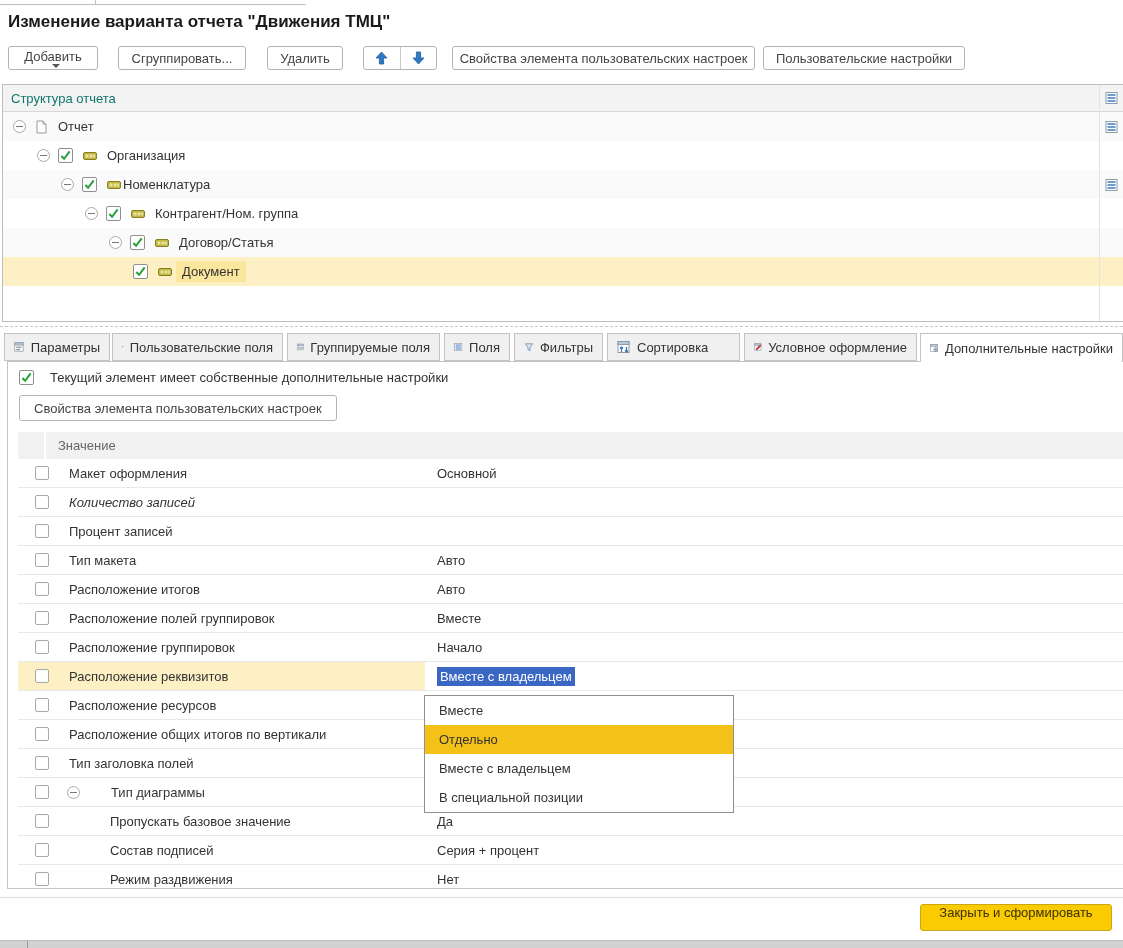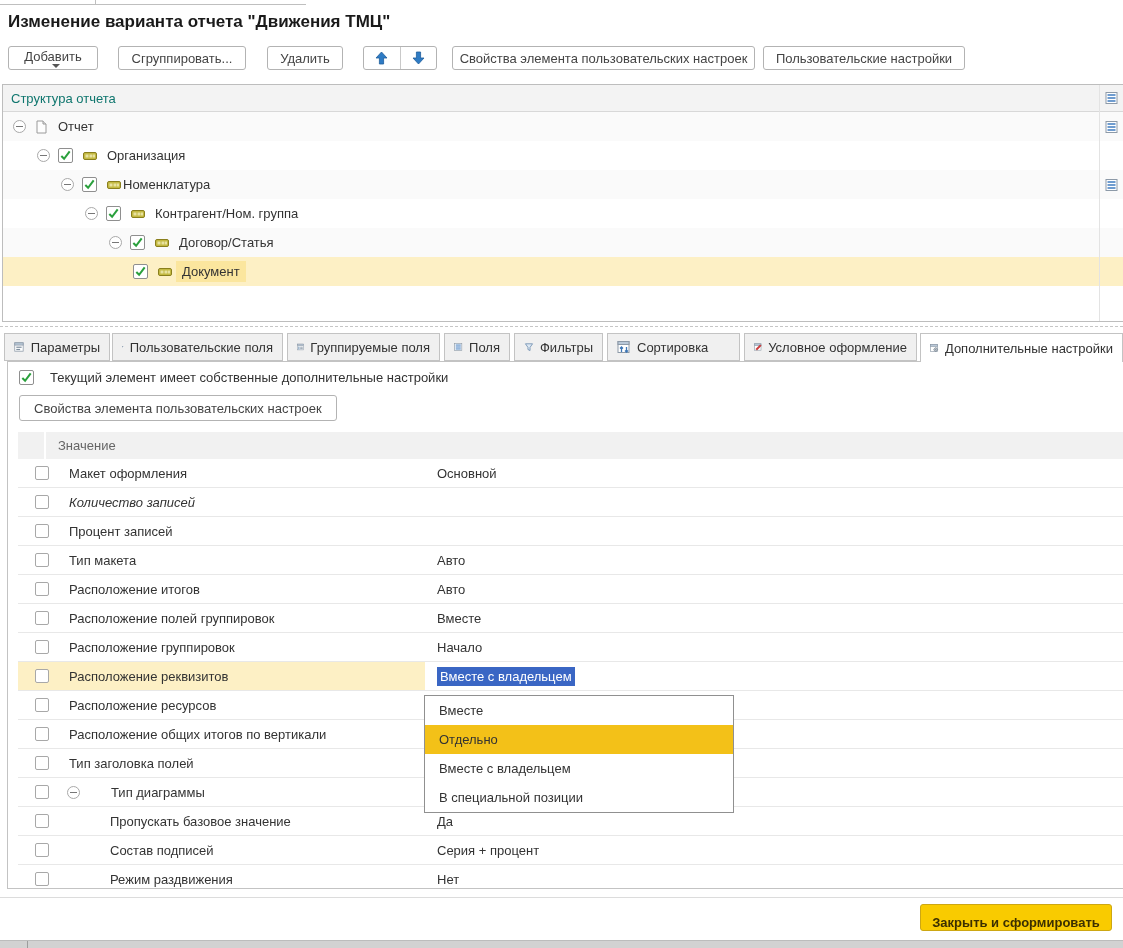--- a/index.html
+++ b/index.html
@@ -71,21 +71,21 @@
   .sel-text{background:#3a66c4;color:#fff;padding:2px 3px;}
   
   .dropdown{position:absolute;left:416px;top:333px;width:310px;box-sizing:border-box;
             background:#fff;border:1px solid #909090;z-index:5;}
   .dd-item{height:29px;display:flex;align-items:center;padding-left:14px;color:#333;cursor:default;}
   .dd-item.hl{background:#f3c118;}
   
   .footer-line{position:absolute;left:0;top:897px;width:1123px;height:1px;background:#dcdcdc;}
   .close-btn{position:absolute;left:920px;top:904px;width:192px;height:27px;box-sizing:border-box;
              background:#f9cb00;border:1px solid #cda713;border-radius:3px;display:flex;
-             align-items:flex-end;justify-content:center;color:#3c3000;font-weight:bold;}
+             align-items:flex-start;justify-content:center;color:#3c3000;font-weight:normal;}
   .bottom-band{position:absolute;left:0;top:940px;width:1123px;height:8px;background:#d2d2d2;
                border-top:1px solid #bcbcbc;box-sizing:border-box;}
   .bottom-band i{position:absolute;left:27px;top:0;width:1px;height:8px;background:#9c9c9c;display:block;}
   svg{display:block;}
 </style>
 </head>
 <body>
 
 <div id="canvas">
   <div class="chrome-line"></div>

